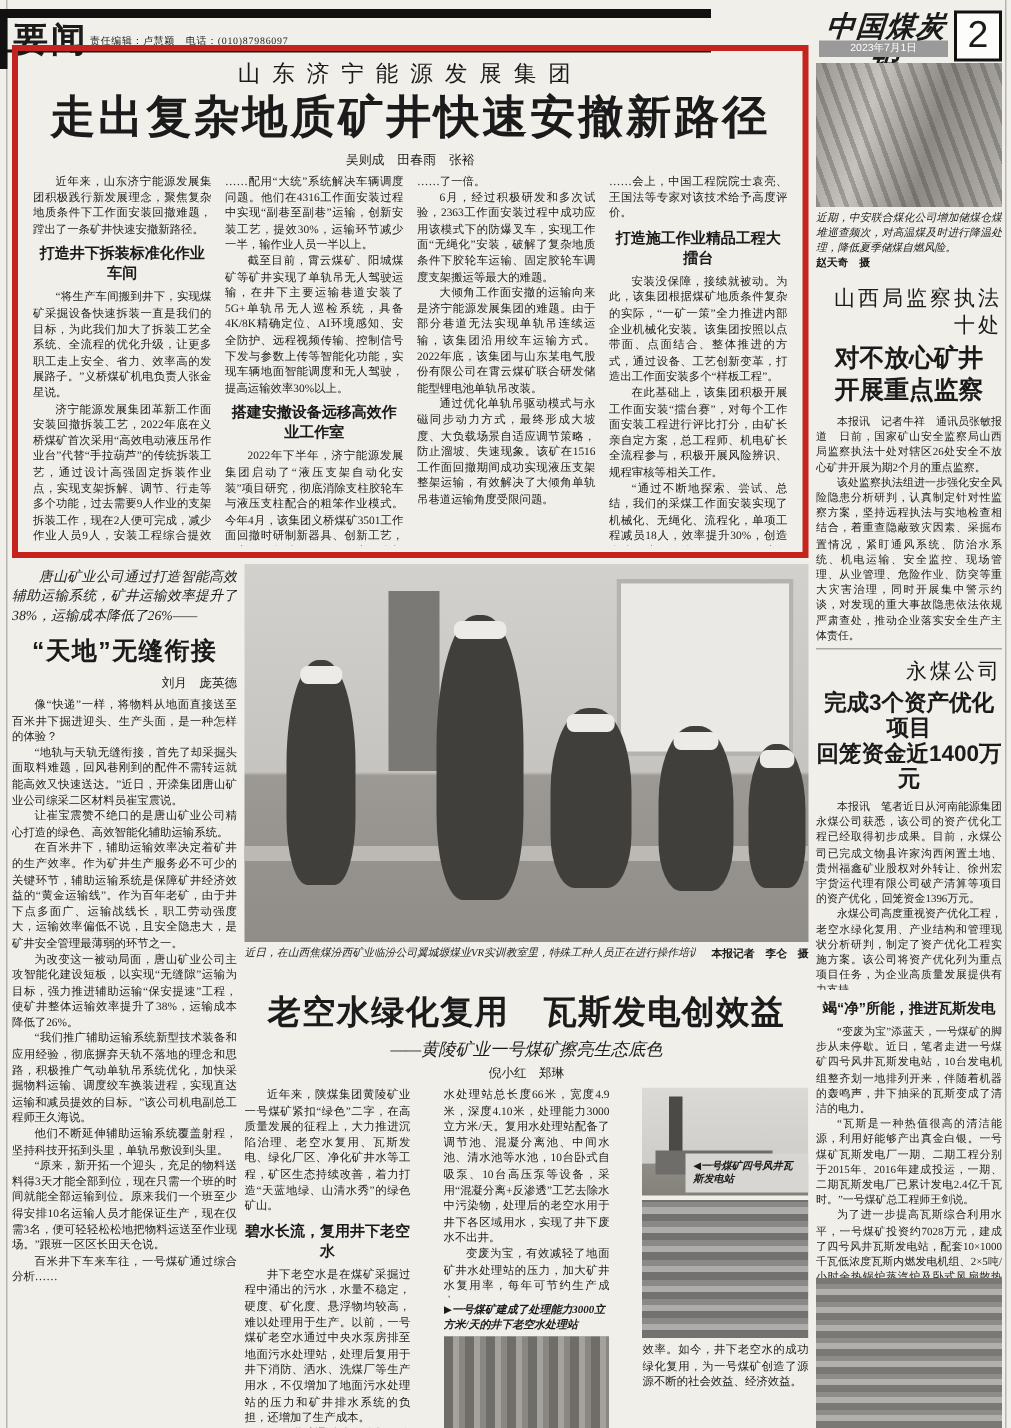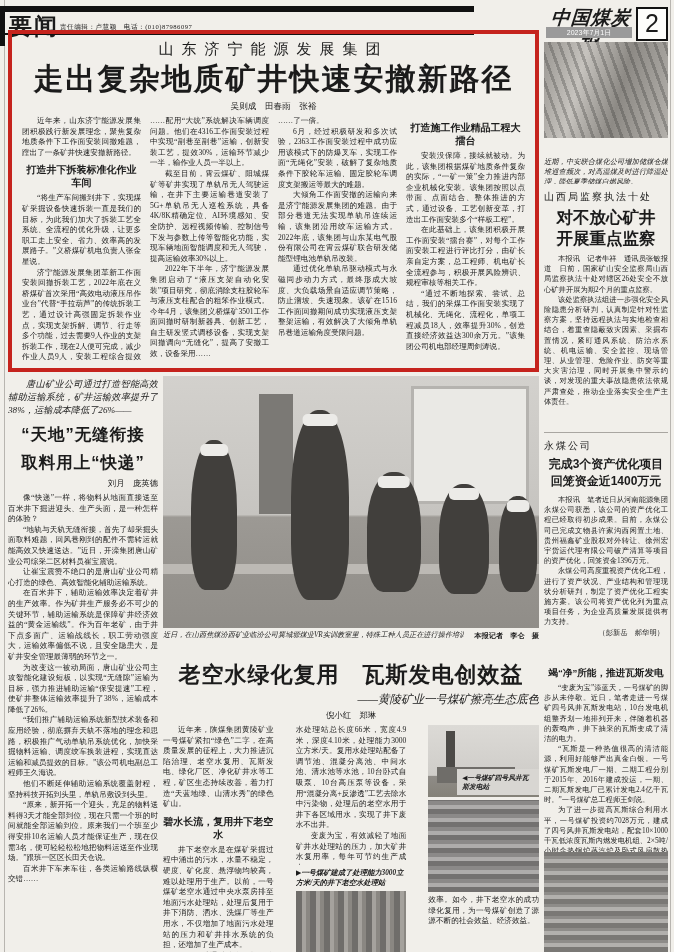--- a/index.html
+++ b/index.html
@@ -47,32 +47,32 @@
   .lead-cols { display:flex; gap:9px; height:248px; overflow:hidden; }
   .lead-cols .col { flex:1; overflow:hidden; }
 
   
   .rail { position:absolute; left:544px; top:30px; width:124px; height:922px;
     display:flex; flex-direction:column; }
   .rail-photo1 { margin-top:12px; height:96px;
     background:
       repeating-linear-gradient(70deg, rgba(50,50,48,.28) 0 3px, rgba(0,0,0,0) 3px 9px),
       linear-gradient(105deg,#9a9792 0%,#c6c3be 30%,#8d8a85 60%,#b3b0ab 100%); }
-  .rail-cap { height:46px; padding-top:20px; overflow:hidden; }
+  .rail-cap { height:46px; padding-top:3px; overflow:hidden; }
   .rail-a1 { height:244px; overflow:hidden; padding-top:6px; }
   .rail-a2 { height:228px; overflow:hidden; padding-top:6px; border-top:1px solid #a9a6a1; margin-top:4px; }
   .rail-cont { flex:1; overflow:hidden; padding-top:4px; }
   .rail-photo2 { height:100px;
     background:
       repeating-linear-gradient(0deg,#7a7875 0 5px,#b2b0ad 5px 9px,#8e8c89 9px 12px),
       linear-gradient(90deg,#777572,#a5a3a0); }
-  .rail-kicker { text-align:left; font-size:10px; letter-spacing:2px; margin-bottom:3px; }
+  .rail-kicker { text-align:right; font-size:14px; letter-spacing:2px; margin-bottom:3px; }
   .rail-hl { text-align:center; font-weight:bold; font-family:"Liberation Sans","DejaVu Sans",sans-serif; }
   .rail-a1 .rail-hl { font-size:16.5px; line-height:21px; }
-  .rail-a2 .rail-hl { font-size:12px; line-height:17px; }
+  .rail-a2 .rail-hl { font-size:15px; line-height:17px; }
   .rail-body { margin-top:5px; }
   .rail-body .np, .rail-cont .np { font-size:7.3px; line-height:10.2px; text-indent:14px; }
   .rail-sign { font-size:7.3px; text-align:right; padding-right:4px; }
   .rail-cont .nh { font-size:9.6px; margin:2px 0 4px; }
 
   
   .left-art { position:absolute; left:8px; top:378px; width:150px; height:570px; overflow:hidden; }
   .left-kicker { font-size:9.2px; line-height:13px; text-align:justify; text-indent:18px;
     font-style:italic; }
   .left-hl { text-align:center; font-weight:bold; font-size:16.5px; line-height:22px;
@@ -92,21 +92,21 @@
     background:#ecebe8; border-radius:5px; }
   .center-cap { position:absolute; left:163px; top:631px; width:376px; display:flex;
     justify-content:space-between; gap:10px; }
   .center-cap .cap { flex:1; white-space:nowrap; overflow:hidden; }
   .center-cap .credit { white-space:nowrap; }
 
   
   .bottom-art { position:absolute; left:163px; top:650px; width:376px; height:302px; overflow:hidden; }
   .bottom-hl { text-align:center; font-size:22px; line-height:26px; font-weight:bold;
     font-family:"Liberation Sans","DejaVu Sans",sans-serif; letter-spacing:1px;margin-top:12px; }
-  .bottom-sub { text-align:right; font-size:11.5px; font-style:italic; margin-top:4px; }
+  .bottom-sub { text-align:center; font-size:11.5px; font-style:italic; margin-top:4px; }
   .bottom-byline { text-align:center; font-size:8.4px; margin:3px 0 4px; }
   .bottom-cols { display:flex; gap:22px; height:230px; overflow:hidden; }
   .bottom-cols .bcol { flex:1; overflow:hidden; display:flex; flex-direction:column; }
   .b-text { flex:1; overflow:hidden; }
   .b-cap { font-size:7.3px; line-height:9.8px; font-weight:bold; font-style:italic; margin:3px 0; }
   .ph-pipes { height:64px;
     background:
       repeating-linear-gradient(90deg,#6f6d6a 0 6px,#a5a29d 6px 10px,#8a8782 10px 14px),
       linear-gradient(180deg,#85827d,#6e6b66); }
   .ph-station { position:relative; height:72px; background:linear-gradient(180deg,#dcdad6 0%,#cfcdc9 70%,#8f8c87 71%,#848178 100%); }
@@ -143,30 +143,32 @@
       <div class="col">
         <p class="np">近年来，山东济宁能源发展集团积极践行新发展理念，聚焦复杂地质条件下工作面安装回撤难题，蹚出了一条矿井快速安撤新路径。</p>
         <div class="nh">打造井下拆装标准化作业车间</div>
         <p class="np">“将生产车间搬到井下，实现煤矿采掘设备快速拆装一直是我们的目标，为此我们加大了拆装工艺全系统、全流程的优化升级，让更多职工走上安全、省力、效率高的发展路子。”义桥煤矿机电负责人张金星说。</p>
         <p class="np">济宁能源发展集团革新工作面安装回撤拆装工艺，2022年底在义桥煤矿首次采用“高效电动液压吊作业台”代替“手拉葫芦”的传统拆装工艺，通过设计高强固定拆装作业点，实现支架拆解、调节、行走等多个功能，过去需要9人作业的支架拆装工作，现在2人便可完成，减少作业人员9人，安装工程综合提效30%。</p>
 
       </div>
       <div class="col">
         <p class="np cont">……配用“大统”系统解决车辆调度问题。他们在4316工作面安装过程中实现“副巷至副巷”运输，创新安装工艺，提效30%，运输环节减少一半，输作业人员一半以上。</p>
         <p class="np">截至目前，霄云煤矿、阳城煤矿等矿井实现了单轨吊无人驾驶运输，在井下主要运输巷道安装了5G+单轨吊无人巡检系统，具备4K/8K精确定位、AI环境感知、安全防护、远程视频传输、控制信号下发与参数上传等智能化功能，实现车辆地面智能调度和无人驾驶，提高运输效率30%以上。</p>
+        <div class="nh">搭建安撤设备远移高效作业工作室</div>
         <p class="np">2022年下半年，济宁能源发展集团启动了“液压支架自动化安装”项目研究，彻底消除支柱胶轮车与液压支柱配合的粗笨作业模式。今年4月，该集团义桥煤矿3501工作面回撤时研制新器具、创新工艺，自主研发竖式调移设备，实现支架回撤调向“无缝化”，提高了安撤工效，设备采用……</p>
       </div>
       <div class="col">
         <p class="np cont">……了一倍。</p>
         <p class="np">6月，经过积极研发和多次试验，2363工作面安装过程中成功应用该模式下的防爆叉车，实现工作面“无绳化”安装，破解了复杂地质条件下胶轮车运输、固定胶轮车调度支架搬运等最大的难题。</p>
         <p class="np">大倾角工作面安撤的运输向来是济宁能源发展集团的难题。由于部分巷道无法实现单轨吊连续运输，该集团沿用绞车运输方式。2022年底，该集团与山东某电气股份有限公司在霄云煤矿联合研发储能型锂电池单轨吊改装。</p>
         <p class="np">通过优化单轨吊驱动模式与永磁同步动力方式，最终形成大坡度、大负载场景自适应调节策略，防止溜坡、失速现象。该矿在1516工作面回撤期间成功实现液压支架整架运输，有效解决了大倾角单轨吊巷道运输角度受限问题。</p>
 
       </div>
       <div class="col">
+        <p class="np cont">……会上，中国工程院院士袁亮、王国法等专家对该技术给予高度评价。</p>
         <div class="nh">打造施工作业精品工程大擂台</div>
         <p class="np">安装没保障，接续就被动。为此，该集团根据煤矿地质条件复杂的实际，“一矿一策”全力推进内部企业机械化安装。该集团按照以点带面、点面结合、整体推进的方式，通过设备、工艺创新变革，打造出工作面安装多个“样板工程”。</p>
         <p class="np">在此基础上，该集团积极开展工作面安装“擂台赛”，对每个工作面安装工程进行评比打分，由矿长亲自定方案，总工程师、机电矿长全流程参与，积极开展风险辨识、规程审核等相关工作。</p>
         <p class="np">“通过不断地探索、尝试、总结，我们的采煤工作面安装实现了机械化、无绳化、流程化，单项工程减员18人，效率提升30%，创造直接经济效益达300余万元。”该集团公司机电部经理周剑涛说。</p>
 
       </div>
     </div>
   </div>
 
   <div class="rail">
@@ -183,48 +185,47 @@
         <p class="np">本报讯　记者牛祥　通讯员张敏报道　日前，国家矿山安全监察局山西局监察执法十处对辖区26处安全不放心矿井开展为期2个月的重点监察。</p>
         <p class="np">该处监察执法组进一步强化安全风险隐患分析研判，认真制定针对性监察方案，坚持远程执法与实地检查相结合，着重查隐蔽致灾因素、采掘布置情况，紧盯通风系统、防治水系统、机电运输、安全监控、现场管理、从业管理、危险作业、防突等重大灾害治理，同时开展集中警示约谈，对发现的重大事故隐患依法依规严肃查处，推动企业落实安全生产主体责任。</p>
       </div>
     </div>
     <div class="rail-a2">
       <div class="rail-kicker">永煤公司</div>
       <div class="rail-hl">完成3个资产优化项目</div>
       <div class="rail-hl">回笼资金近1400万元</div>
       <div class="rail-body">
         <p class="np">本报讯　笔者近日从河南能源集团永煤公司获悉，该公司的资产优化工程已经取得初步成果。目前，永煤公司已完成文物县许家沟西闲置土地、贵州福鑫矿业股权对外转让、徐州宏宇货运代理有限公司破产清算等项目的资产优化，回笼资金1396万元。</p>
-        <p class="np">永煤公司高度重视资产优化工程，进行了资产状况、产业结构和管理现状分析研判，制定了资产优化工程实施方案。该公司将资产优化列为重点项目任务，为企业高质量发展提供有力支持。</p>
+        <p class="np">永煤公司高度重视资产优化工程，老空水绿化复用、产业结构和管理现状分析研判，制定了资产优化工程实施方案。该公司将资产优化列为重点项目任务，为企业高质量发展提供有力支持。</p>
         <div class="rail-sign">（彭新岳　郝华明）</div>
       </div>
     </div>
     <div class="rail-cont">
       <div class="nh">竭“净”所能，推进瓦斯发电</div>
       <p class="np">“变废为宝”添蓝天，一号煤矿的脚步从未停歇。近日，笔者走进一号煤矿四号风井瓦斯发电站，10台发电机组整齐划一地排列开来，伴随着机器的轰鸣声，井下抽采的瓦斯变成了清洁的电力。</p>
       <p class="np">“瓦斯是一种热值很高的清洁能源，利用好能够产出真金白银。一号煤矿瓦斯发电厂一期、二期工程分别于2015年、2016年建成投运，一期、二期瓦斯发电厂已累计发电2.4亿千瓦时。”一号煤矿总工程师王剑说。</p>
       <p class="np">为了进一步提高瓦斯综合利用水平，一号煤矿投资约7028万元，建成了四号风井瓦斯发电站，配套10×1000千瓦低浓度瓦斯内燃发电机组、2×5吨/小时余热锅炉蒸汽炉及卧式风扇散热器冷却系统，充分利用发电余热，减少环境污染。</p>
 
     </div>
     <div class="rail-photo2"></div>
   </div>
 
   <div class="left-art">
     <p class="left-kicker">唐山矿业公司通过打造智能高效辅助运输系统，矿井运输效率提升了38%，运输成本降低了26%——</p>
     <div class="left-hl">“天地”无缝衔接</div>
-    <div class="left-hl">取料用上“快递”</div>
     <div class="left-byline">刘月　庞英德</div>
     <p class="np">像“快递”一样，将物料从地面直接送至百米井下掘进迎头、生产头面，是一种怎样的体验？</p>
     <p class="np">“地轨与天轨无缝衔接，首先了却采掘头面取料难题，回风巷刚到的配件不需转运就能高效又快速送达。”近日，开滦集团唐山矿业公司综采二区材料员崔宝震说。</p>
     <p class="np">让崔宝震赞不绝口的是唐山矿业公司精心打造的绿色、高效智能化辅助运输系统。</p>
     <p class="np">在百米井下，辅助运输效率决定着矿井的生产效率。作为矿井生产服务必不可少的关键环节，辅助运输系统是保障矿井经济效益的“黄金运输线”。作为百年老矿，由于井下点多面广、运输战线长，职工劳动强度大，运输效率偏低不说，且安全隐患大，是矿井安全管理最薄弱的环节之一。</p>
     <p class="np">为改变这一被动局面，唐山矿业公司主攻智能化建设短板，以实现“无缝隙”运输为目标，强力推进辅助运输“保安提速”工程，使矿井整体运输效率提升了38%，运输成本降低了26%。</p>
     <p class="np">“我们推广辅助运输系统新型技术装备和应用经验，彻底摒弃天轨不落地的理念和思路，积极推广气动单轨吊系统优化，加快采掘物料运输、调度绞车换装进程，实现直达运输和减员提效的目标。”该公司机电副总工程师王久海说。</p>
     <p class="np">他们不断延伸辅助运输系统覆盖射程，坚持科技开拓到头里，单轨吊敷设到头里。</p>
     <p class="np">“原来，新开拓一个迎头，充足的物料送料得3天才能全部到位，现在只需一个班的时间就能全部运输到位。原来我们一个班至少得安排10名运输人员才能保证生产，现在仅需3名，便可轻轻松松地把物料运送至作业现场。”跟班一区区长田天仓说。</p>
-    <p class="np">百米井下车来车往，各类运输路线纵横交错……</p>
+    <p class="np">百米井下车来车往，一号煤矿通过综合分析……</p>
   </div>
 
   <div class="center-photo">
     <div class="vr-window"></div>
     <div class="vr-door"></div>
     <div class="vr-desk"></div>
     <div class="vrp" style="left:28px;top:64px;width:46px;height:150px;">
         <span class="hs"></span>
       </div>
     <div class="vrp" style="left:128px;top:34px;width:58px;height:190px;">

